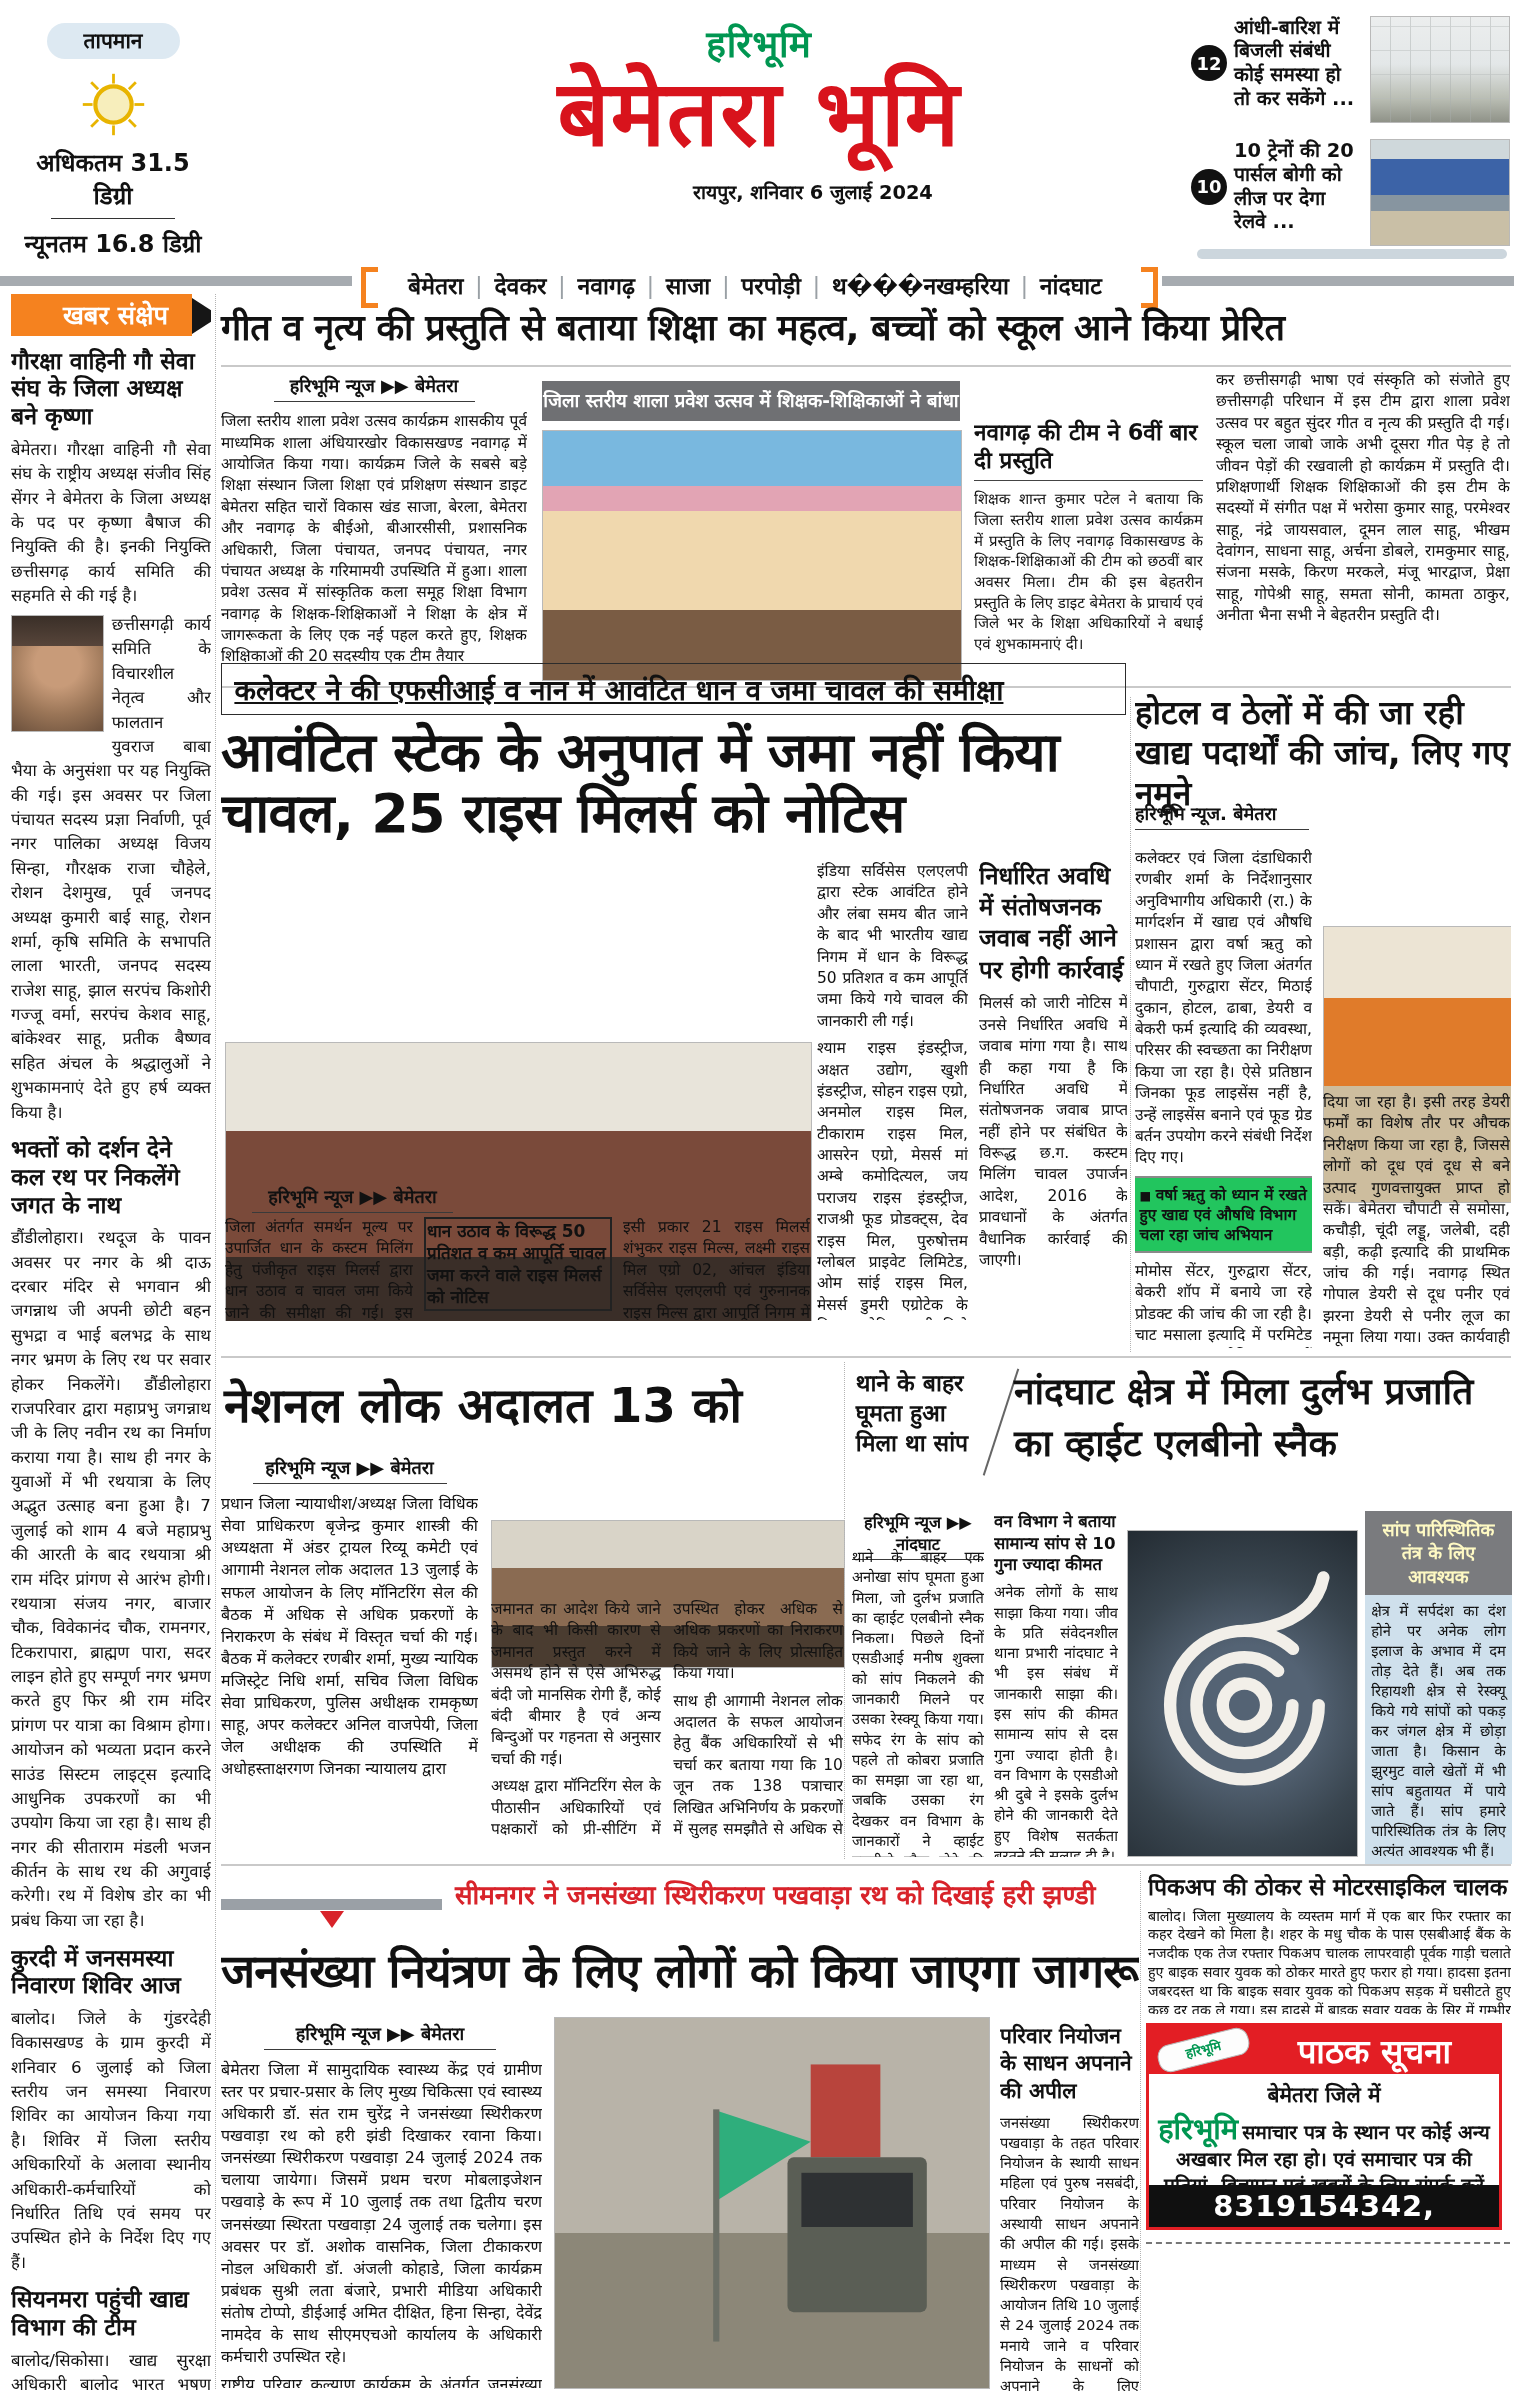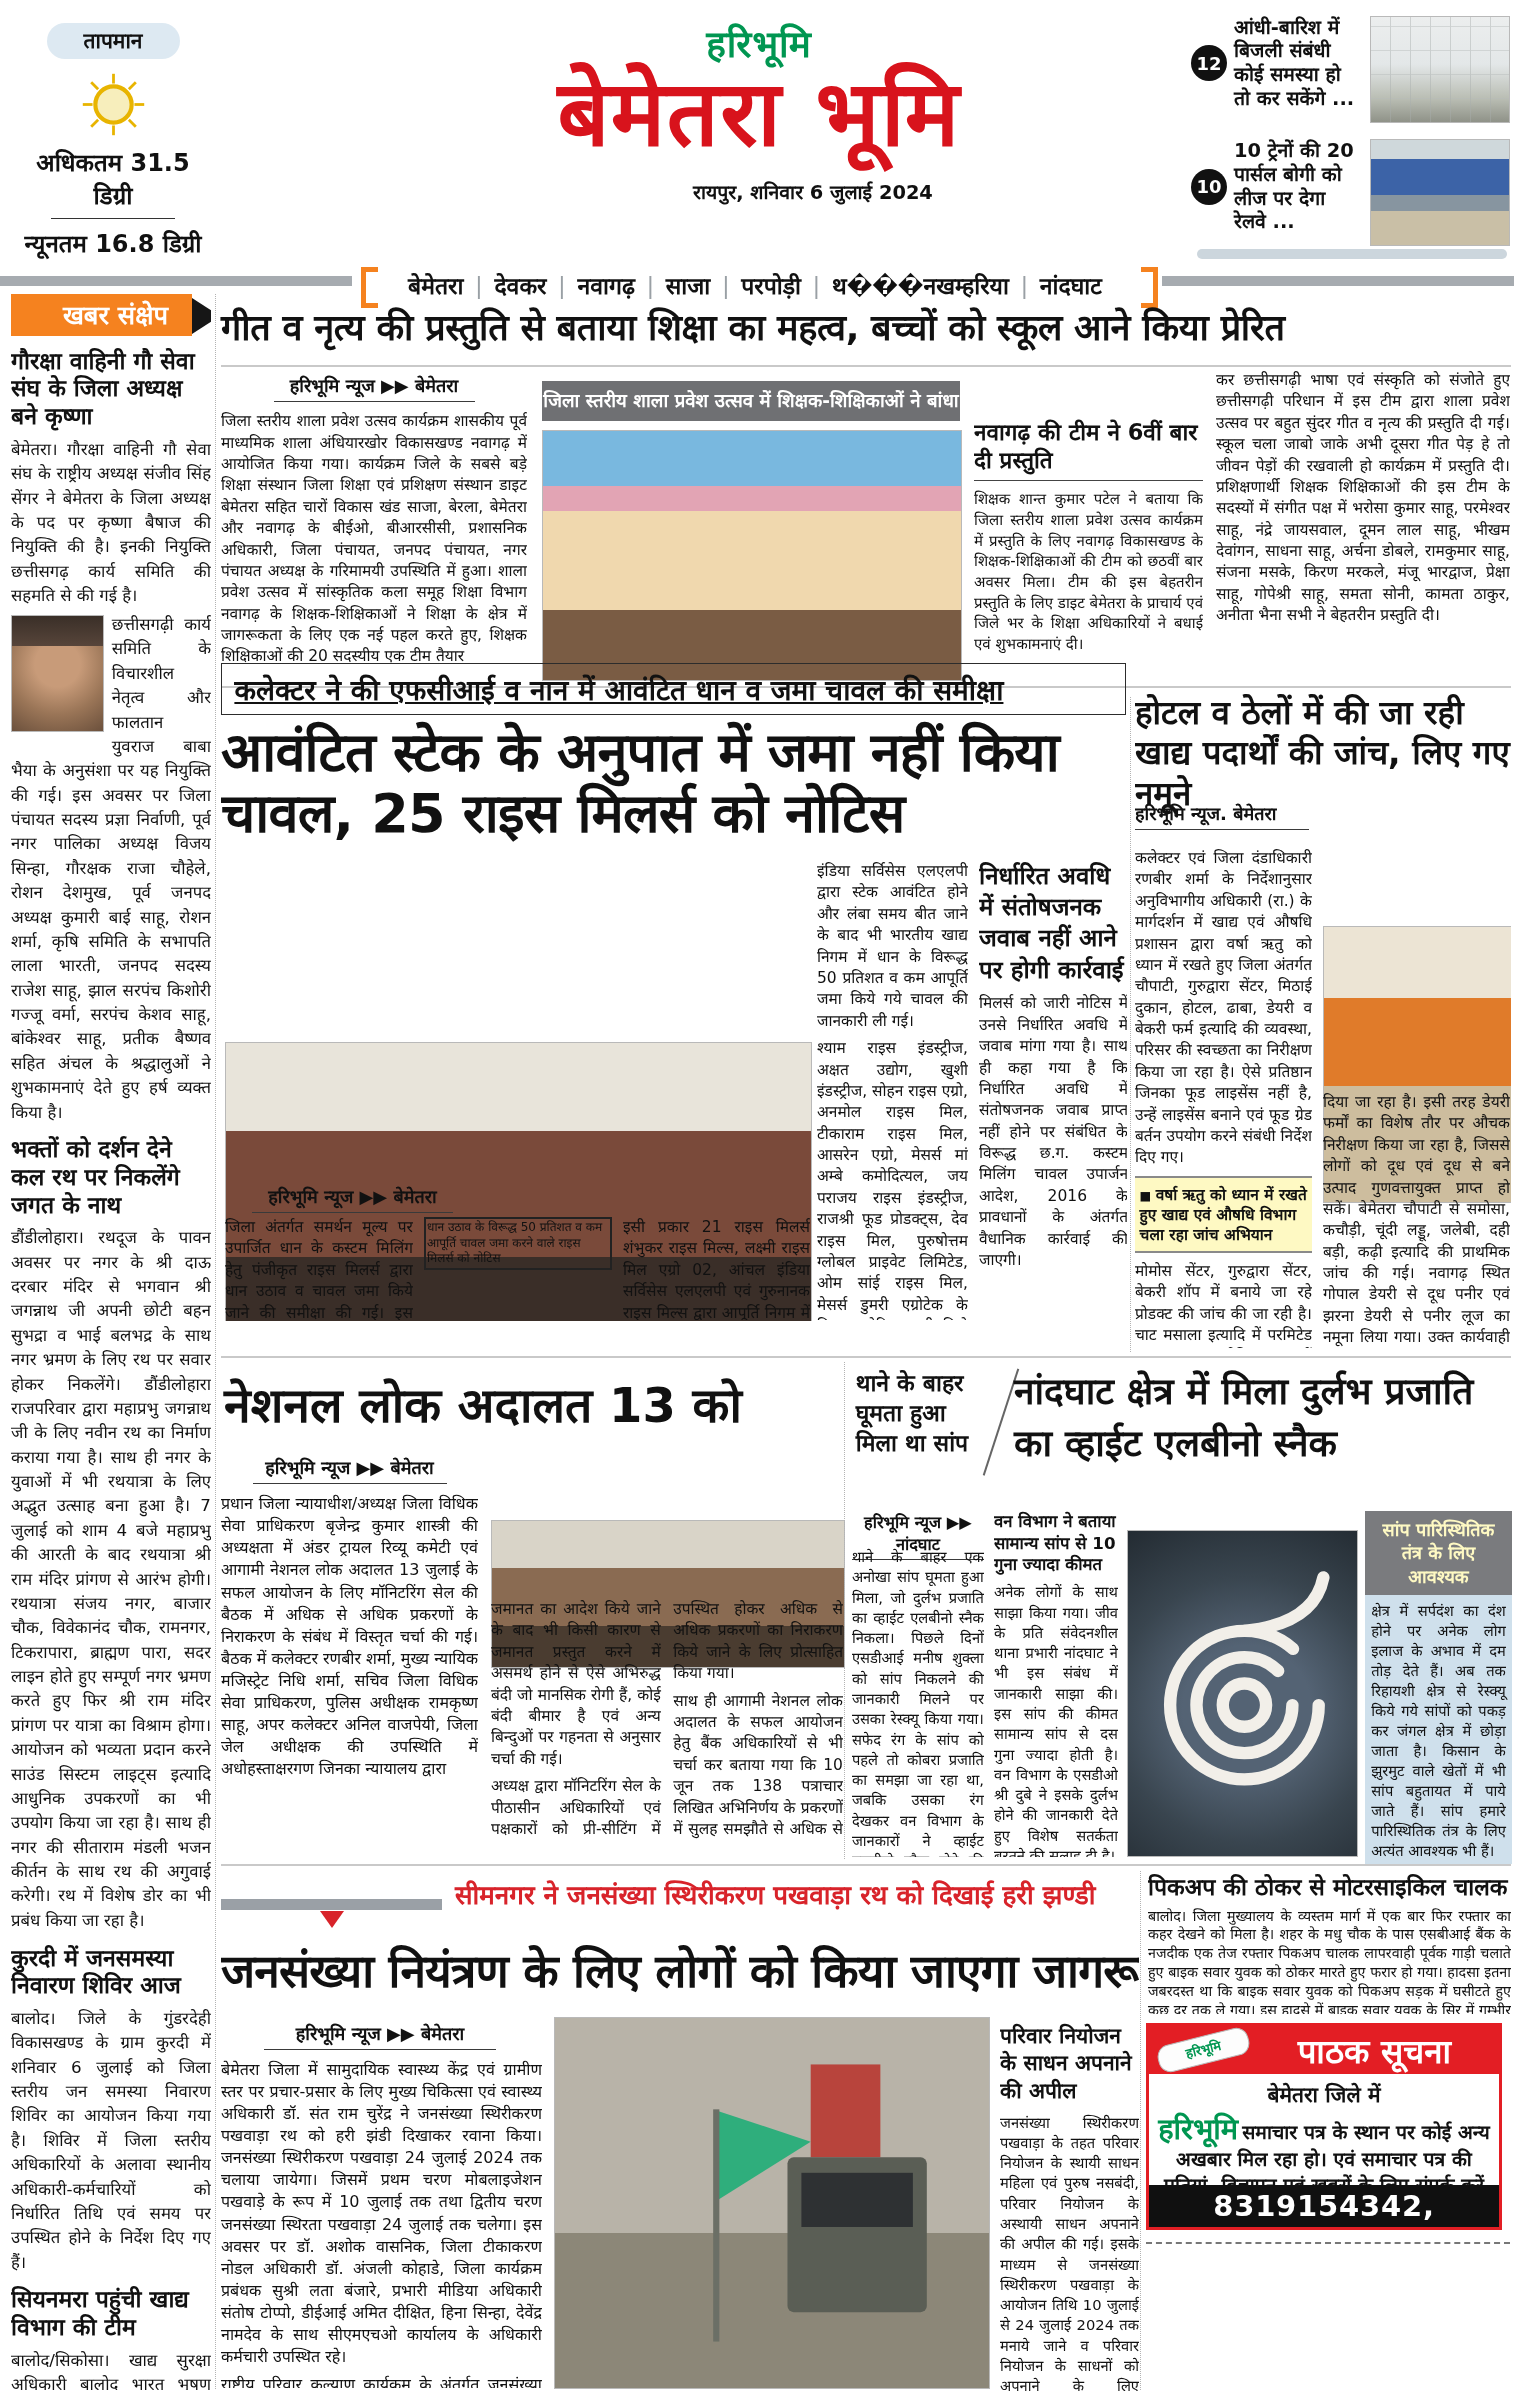--- a/index.html
+++ b/index.html
@@ -59,22 +59,22 @@
   .gray-banner{background:#6f7073;color:#fff;font-weight:bold;text-align:center;}
   .body-text{font-size:15.5px;line-height:1.38;text-align:justify;}
   .photo-school{background:linear-gradient(180deg,#79b8df 0 22%,#e2a4b4 22% 32%,#f0d8ae 32% 72%,#7a5c44 72% 100%);}
   .photo-meeting{background:linear-gradient(180deg,#e8e4da 0 28%,#7a4a3a 28% 68%,#3a2e28 68% 100%);}
   .photo-shop{background:linear-gradient(180deg,#ece4d4 0 26%,#e07b2a 26% 58%,#cdbd9e 58% 100%);}
   .photo-adalat{background:linear-gradient(180deg,#d9d4c8 0 32%,#8a6b52 32% 72%,#4a3c30 72% 100%);}
   .photo-snake{background:radial-gradient(circle at 52% 55%,#546374 0 30%,#39454f 62%,#232b32 100%);}
   .photo-flag{background:linear-gradient(180deg,#b8b3a8 0 58%,#8c8778 58% 100%);}
   .kicker-box{border:1.5px solid #2c2c2c;font-size:28px;font-weight:bold;text-decoration:underline;
               padding:6.2px 12.4px;}
-  .highlight-box{border:2.3px solid #222;padding:1px;font-size:12px;font-weight:normal;line-height:1.3;}
-  .gray-note{border-top:2.3px solid #8a8a8a;border-bottom:2.3px solid #8a8a8a;background:#fef9c3;
+  .highlight-box{border:2.3px solid #222;padding:1px;font-size:17px;font-weight:bold;line-height:1.3;}
+  .gray-note{border-top:2.3px solid #8a8a8a;border-bottom:2.3px solid #8a8a8a;background:#22c55e;
              padding:6.2px 4.6px;font-size:15.5px;font-weight:bold;line-height:1.3;margin:7.7px 0;}
   .gray-note::before{content:"■ ";font-size:12.4px;}
   .eco-head{background:#7a7b7e;color:#fef9c3;font-size:18px;font-weight:bold;text-align:center;
             padding:7px 4.6px;line-height:1.3;}
   .eco-body{background:#cfe0ec;font-size:14.7px;line-height:1.36;text-align:justify;padding:6.2px;}
   .red-kicker{color:#d8232a;font-size:26px;font-weight:bold;line-height:1.2;}
   .notice-box{border:3.1px solid #e31e24;background:#fff;}
   .notice-head{background:#e31e24;height:48px;display:flex;align-items:center;}
   .notice-title{color:#fff;font-size:33px;font-weight:bold;flex:1;text-align:center;}
   .news-roll{width:91px;height:26px;background:#fdfdfd;border:0.8px solid #bbb;border-radius:12.4px;

